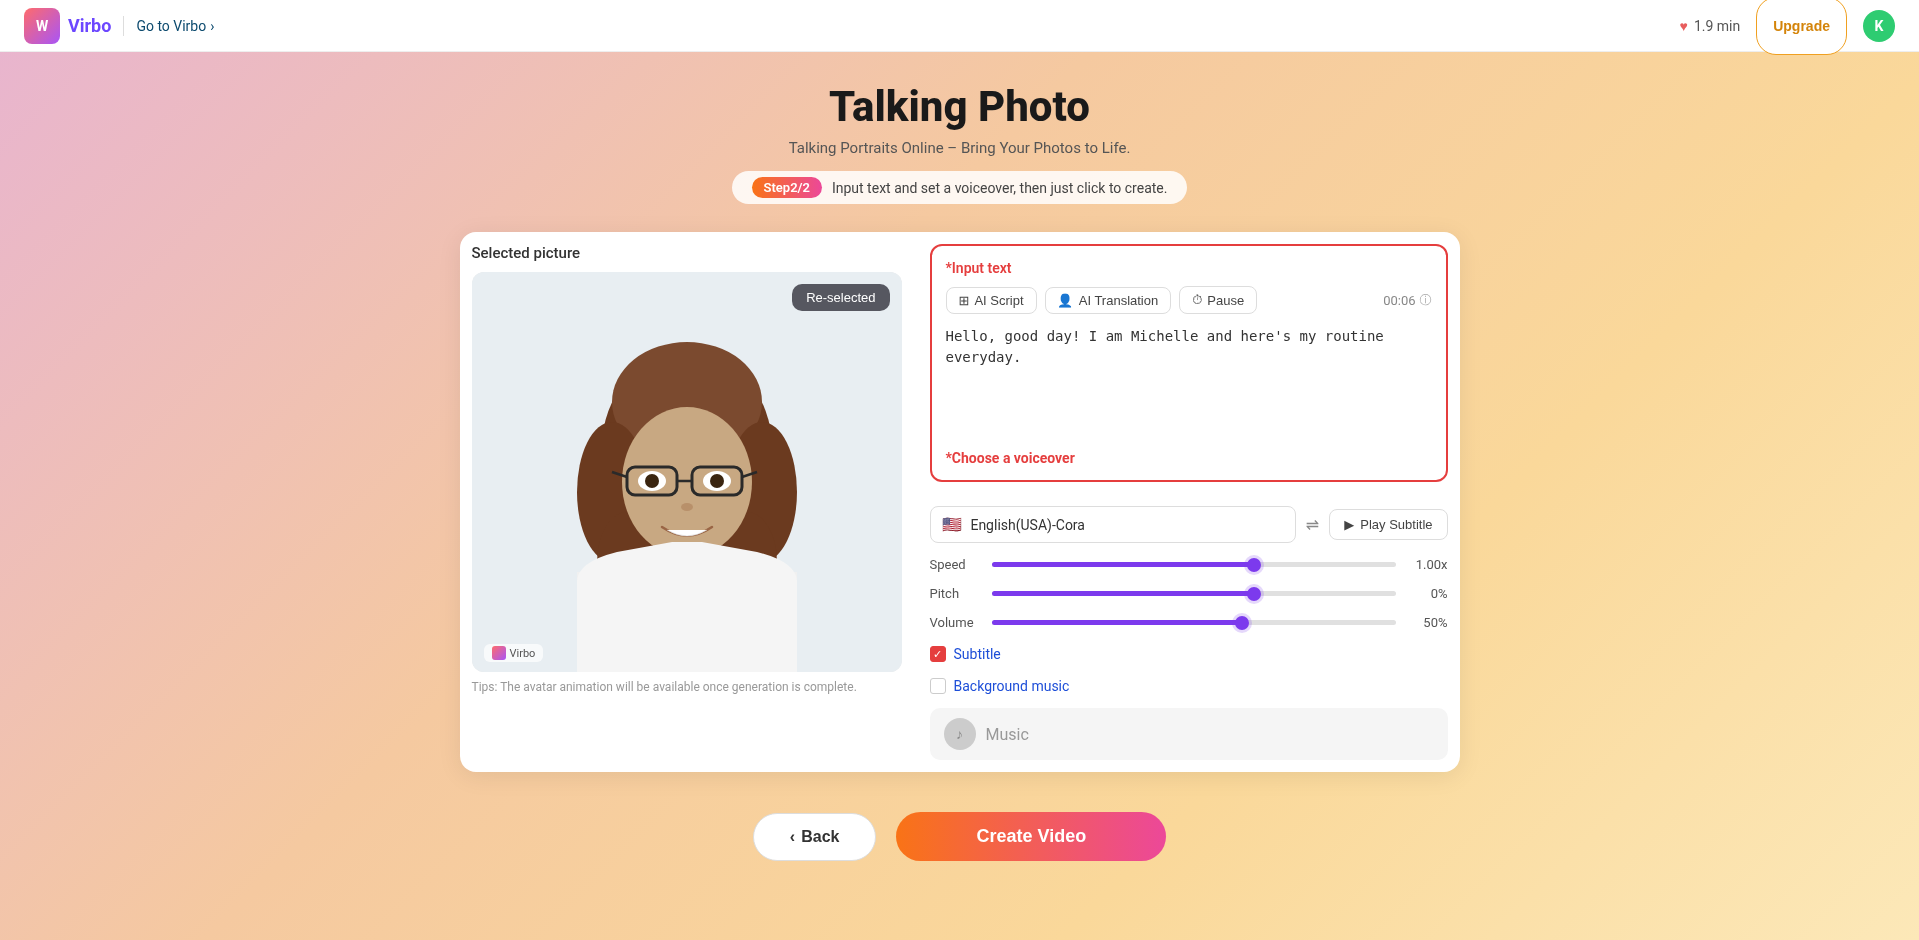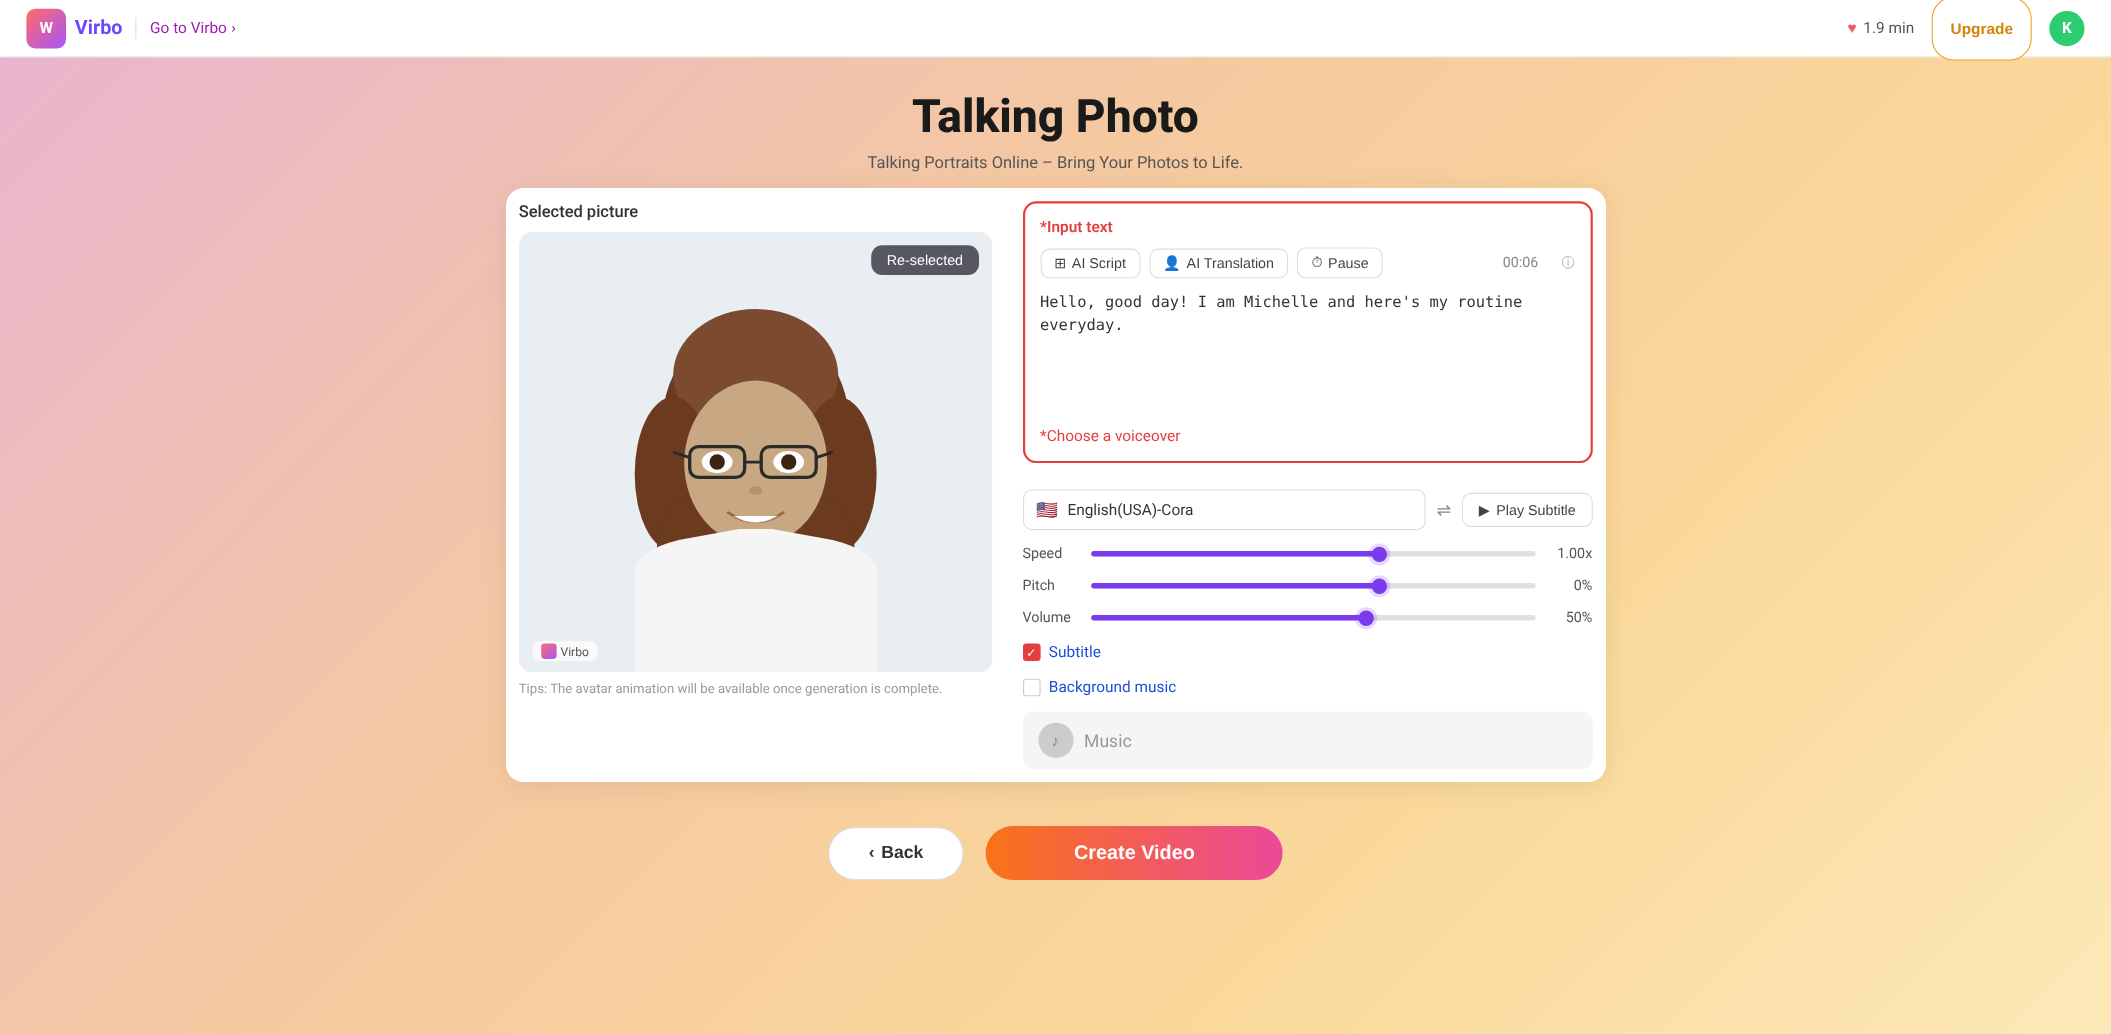--- a/index.html
+++ b/index.html
@@ -48,21 +48,21 @@
       font-weight: 700;
       color: #6c47ff;
     }
     .divider-v {
       width: 1px;
       height: 20px;
       background: #ddd;
     }
     .goto-virbo {
       font-size: 14px;
-      color: #a21caf;
+      color: #0c4a6e;
       cursor: pointer;
       display: flex;
       align-items: center;
       gap: 4px;
     }
     .header-right {
       display: flex;
       align-items: center;
       gap: 16px;
     }
@@ -235,37 +235,37 @@
     }
     .tool-btn-icon {
       font-size: 13px;
     }
     .time-display {
       margin-left: auto;
       font-size: 13px;
       color: #888;
       display: flex;
       align-items: center;
-      gap: 21px;
+      gap: 4px;
     }
     .text-input-area {
       min-height: 110px;
       font-size: 14px;
       color: #333;
       line-height: 1.5;
       border: none;
       outline: none;
       width: 100%;
       resize: none;
       background: transparent;
     }
     .voiceover-label {
       font-size: 14px;
       color: #e53e3e;
-      font-weight: 400;
+      font-weight: 700;
       margin-top: 10px;
     }
 
     
     .voiceover-section {
       display: flex;
       flex-direction: column;
       gap: 10px;
     }
     .voice-select-row {
@@ -466,20 +466,24 @@
       <span>1.9 min</span>
     </div>
     <button class="upgrade-btn">Upgrade</button>
     <div class="avatar-circle">K</div>
   </div>
 </div>
 
 <div class="main-content">
   <h1 class="page-title">Talking Photo</h1>
   <p class="page-subtitle">Talking Portraits Online – Bring Your Photos to Life.</p>
+  <div class="step-bar">
+    <span class="step-badge">Step2/2</span>
+    <span>Input text and set a voiceover, then just click to create.</span>
+  </div>
 
   <div class="card-container">
 
     <div class="left-panel">
       <div class="selected-picture-label">Selected picture</div>
       <div class="photo-frame">
         
         <svg class="woman-svg" viewBox="0 0 430 400" xmlns="http://www.w3.org/2000/svg">
 
           <rect width="430" height="400" fill="#e8eef2"></rect>

